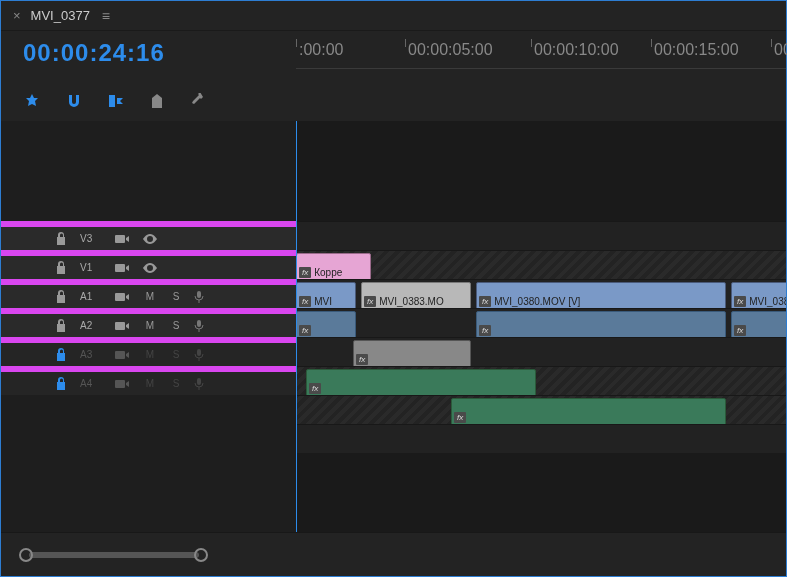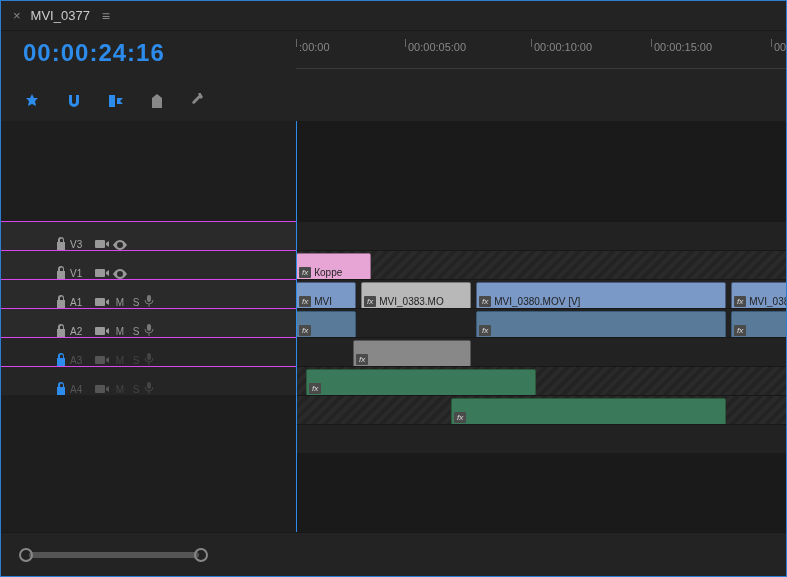--- a/index.html
+++ b/index.html
@@ -9,34 +9,34 @@
 .tab-bar { height: 30px; display: flex; align-items: center; padding: 0 12px; background: #232323; border-bottom: 1px solid #1a1a1a; }
 .tab-close { color: #888; font-size: 13px; margin-right: 10px; cursor: pointer; }
 .tab-title { color: #ccc; font-size: 13px; }
 .tab-menu { margin-left: 12px; color: #888; font-size: 14px; cursor: pointer; }
 
 .header { display: flex; height: 50px; }
 .timecode { width: 295px; padding: 8px 0 0 22px; }
 .timecode-text { color: #2d8ceb; font-size: 24px; font-weight: bold; letter-spacing: 1px; }
 .ruler-area { flex: 1; position: relative; padding-top: 10px; }
 .ruler { position: relative; height: 28px; border-bottom: 1px solid #3a3a3a; }
-.ruler-tick { position: absolute; top: 0; color: #888; font-size: 11px; }
+.ruler-tick { position: absolute; top: 0; color: #888; font-size: 16px; }
 .ruler-tick::before { content: ''; position: absolute; left: -3px; top: -2px; width: 1px; height: 8px; background: #666; }
 
 .toolbar { height: 40px; padding: 4px 22px; display: flex; gap: 24px; align-items: center; }
 .tool-btn { cursor: pointer; color: #888; display: flex; align-items: center; }
 .tool-btn.active { color: #2d8ceb; }
 
 .content { flex: 1; display: flex; position: relative; }
 .left-col { width: 295px; background: #1e1e1e; display: flex; flex-direction: column; }
 .right-col { flex: 1; position: relative; overflow: hidden; background: #1a1a1a; }
 
 .spacer-top { height: 100px; }
 
-.track-row { height: 29px; display: flex; align-items: flex-end; border-top: 1px solid #d946ef; padding-left: 55px; background: #2a2a2a; font-size: 11px; }
+.track-row { height: 29px; display: flex; align-items: center; border-top: 6px solid #d946ef; padding-left: 55px; gap: 10px; background: #2a2a2a; font-size: 11px; }
 .track-row.locked { background: #252525; }
 .lock-icon { width: 14px; cursor: pointer; }
 .track-label { width: 24px; color: #aaa; font-size: 10px; }
 .track-label.dim { color: #555; }
 .sync-icon { width: 18px; cursor: pointer; }
 .eye-icon, .mute-icon, .solo-icon, .mic-icon { cursor: pointer; color: #999; font-size: 10px; width: 16px; text-align: center; }
 .dim-ctrl { color: #444; }
 
 .master-row { height: 29px; display: flex; align-items: center; padding-left: 55px; gap: 10px; background: #232323; font-size: 11px; border-top: 1px solid #181818; }
 .master-label { color: #aaa; }

